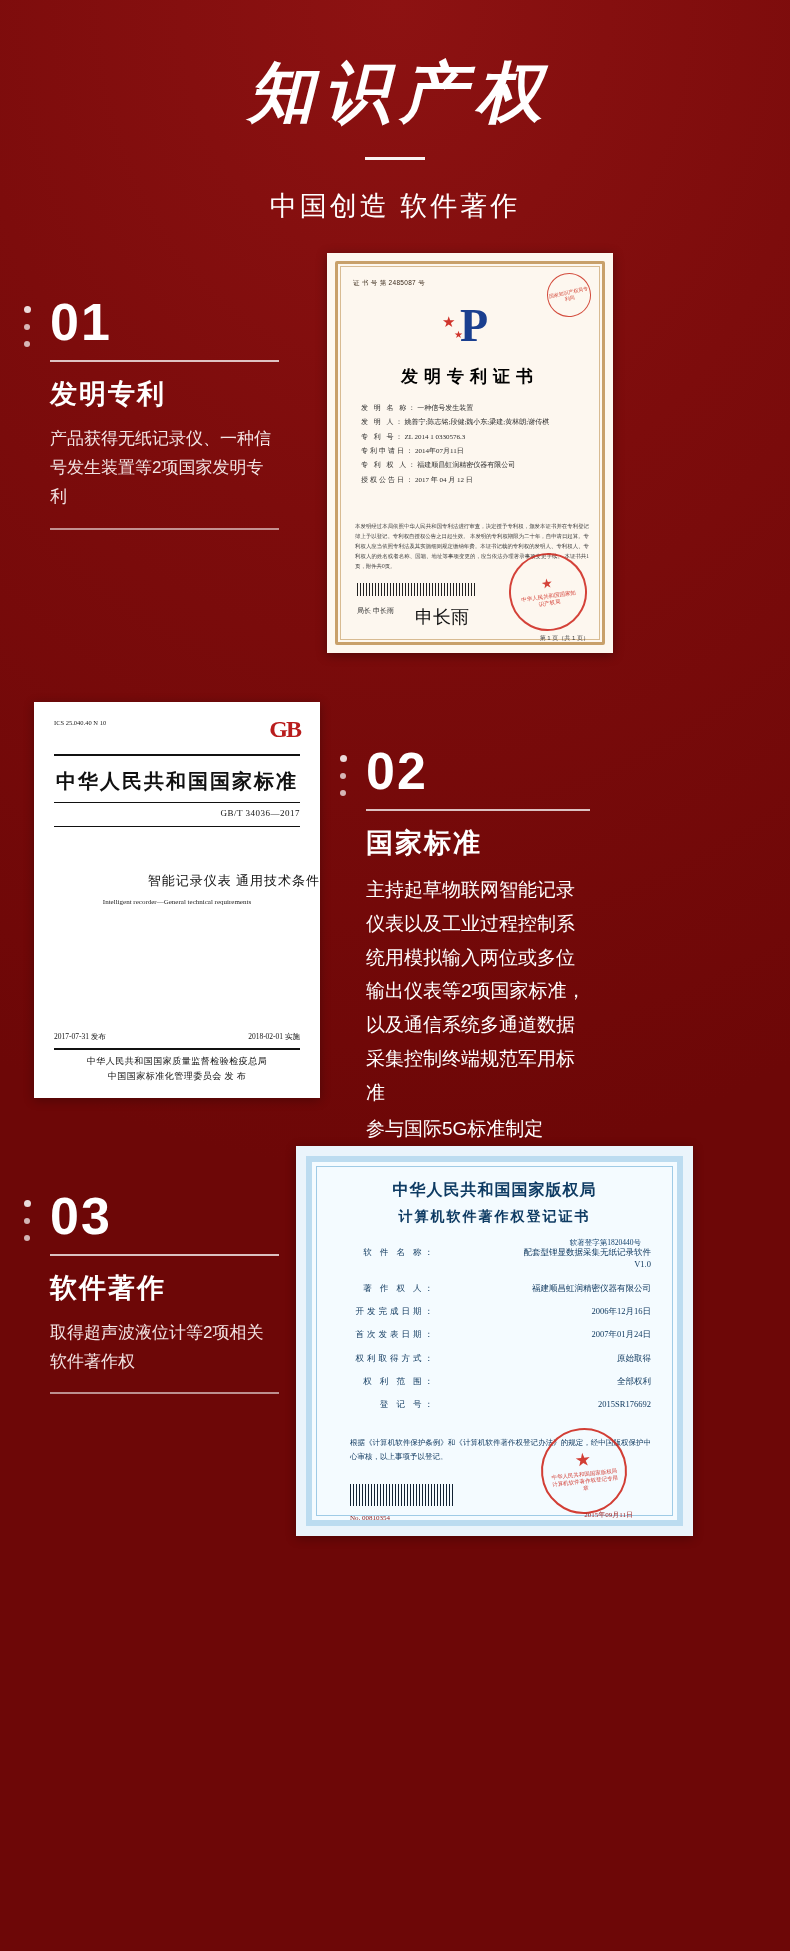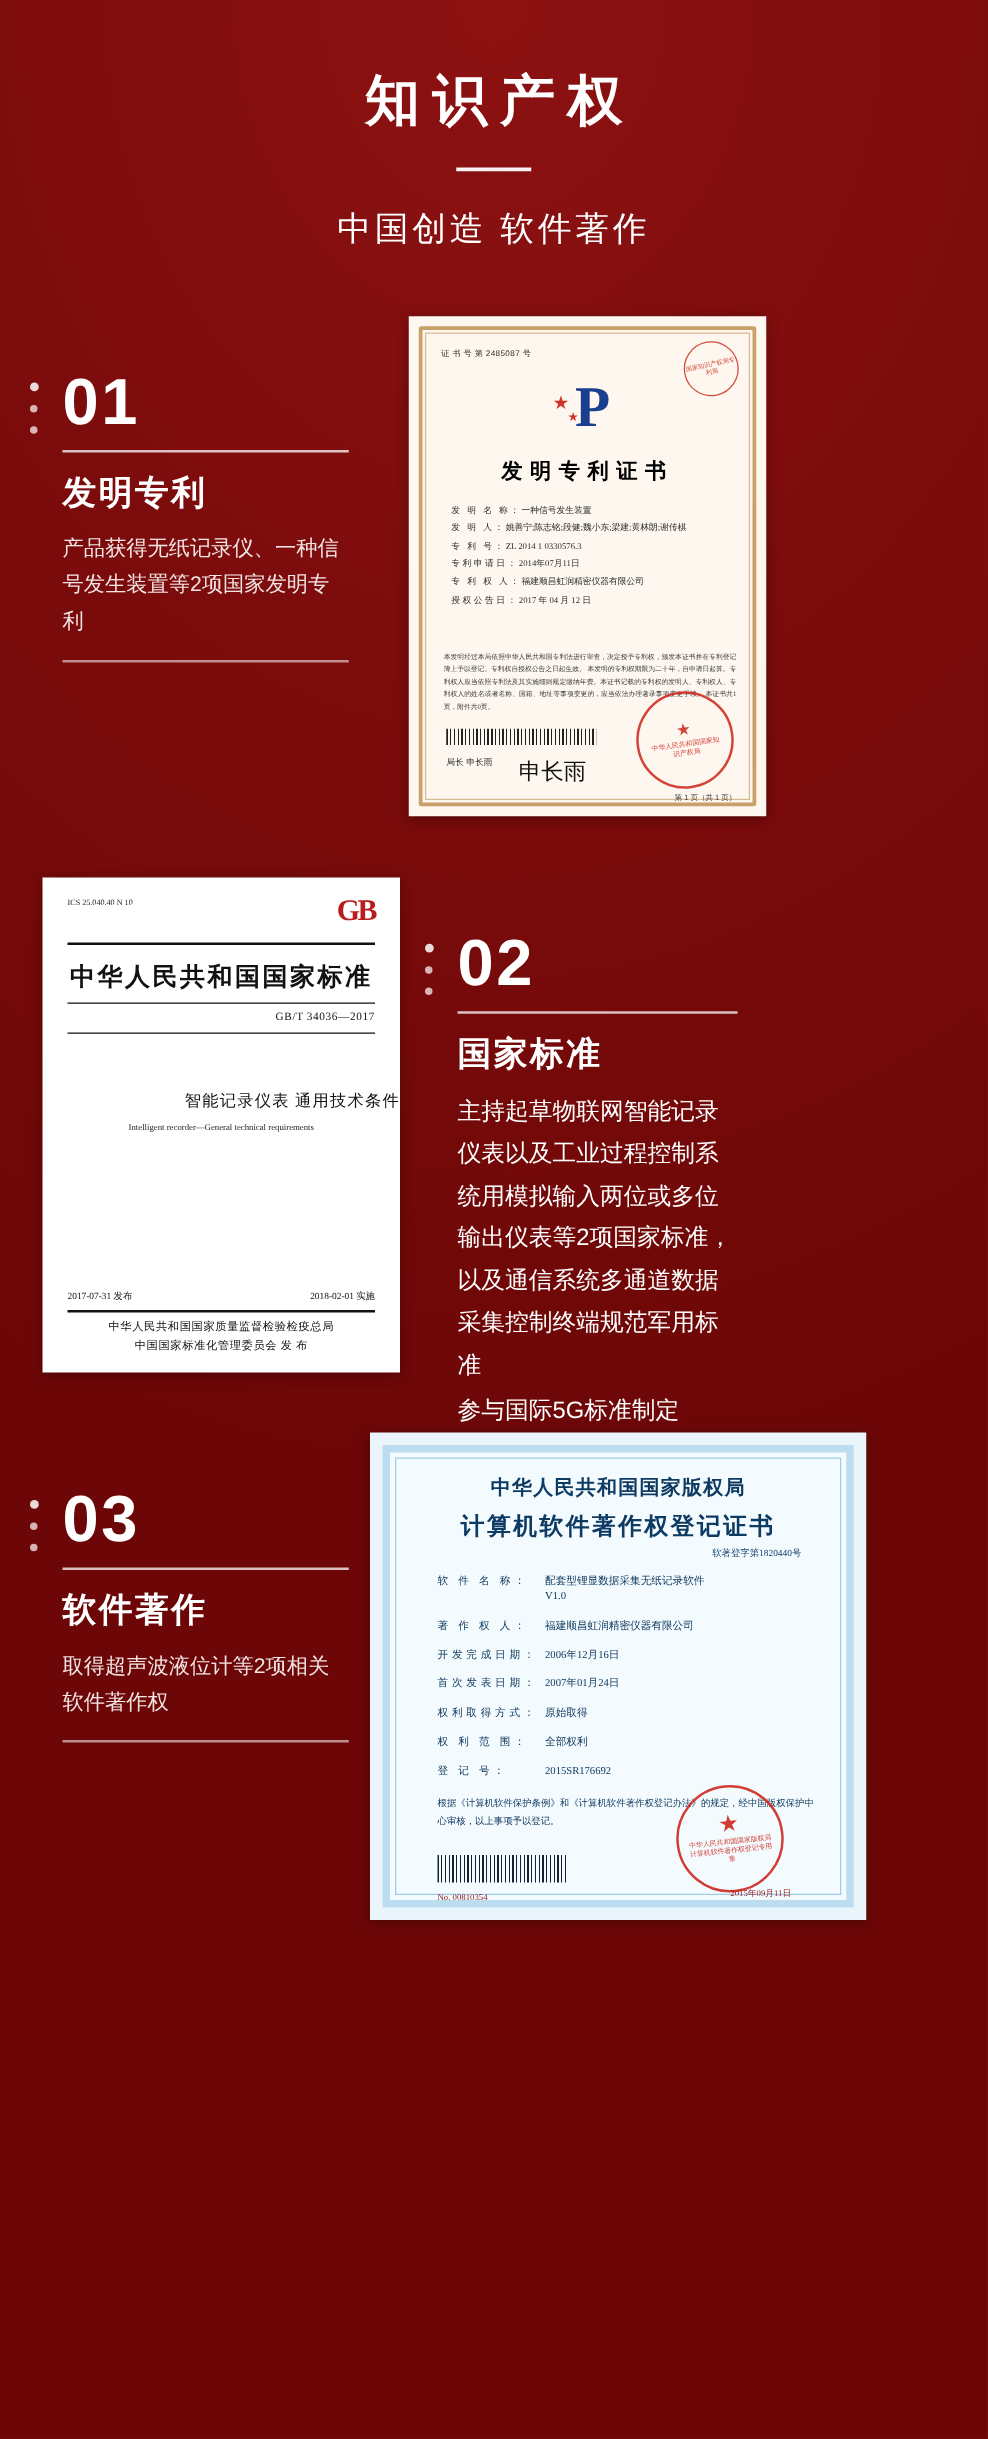--- a/index.html
+++ b/index.html
@@ -18,25 +18,26 @@
     overflow: hidden;
   }
 
   
   .header {
     padding-top: 58px;
     text-align: center;
     color: #ffffff;
   }
   .header .title {
-    font-size: 44px;
+    font-size: 66px;
     font-weight: 700;
     letter-spacing: 10px;
     line-height: 1.05;
     text-indent: 10px;
+    font-style: italic;
   }
   .header .rule {
     width: 60px;
     height: 3px;
     background: #ffffff;
     margin: 30px auto 0;
     opacity: .95;
   }
   .header .subtitle {
     margin-top: 28px;
@@ -288,30 +289,30 @@
     content:""; position:absolute; inset:4px;
     border:1px solid #9fcbe6;
   }
   .cert3 .t1 {
     position: absolute; left: 0; right: 0; top: 34px;
     text-align: center; font-size: 16px; font-weight: 700;
     letter-spacing: 1px; color: #0e3b63;
   }
   .cert3 .t2 {
     position: absolute; left: 0; right: 0; top: 62px;
-    text-align: center; font-size: 19px; font-weight: 700;
+    text-align: center; font-size: 14px; font-weight: 700;
     letter-spacing: 2px; color: #0e3b63;
   }
   .cert3 .serial {
     position: absolute; right: 52px; top: 92px;
     font-size: 7.5px; color: #14436e;
   }
   .cert3 .rows {
-    position: absolute; left: 54px; right: 42px; top: 112px;
-    font-size: 8.5px; color: #103a60; line-height: 1.45;
+    position: absolute; left: 54px; right: 42px; top: 100px;
+    font-size: 8.5px; color: #103a60; line-height: 1.45; text-align: right;
   }
   .cert3 .row { display: flex; margin-bottom: 11px; }
   .cert3 .row .k { width: 86px; letter-spacing: 3px; flex: none; }
   .cert3 .row .v { flex: 1; }
   .cert3 .row .v .sub { display:block; }
   .cert3 .note {
     position: absolute; left: 54px; right: 42px; top: 290px;
     font-size: 7.5px; line-height: 1.85; color: #103a60;
     text-align: justify;
   }

